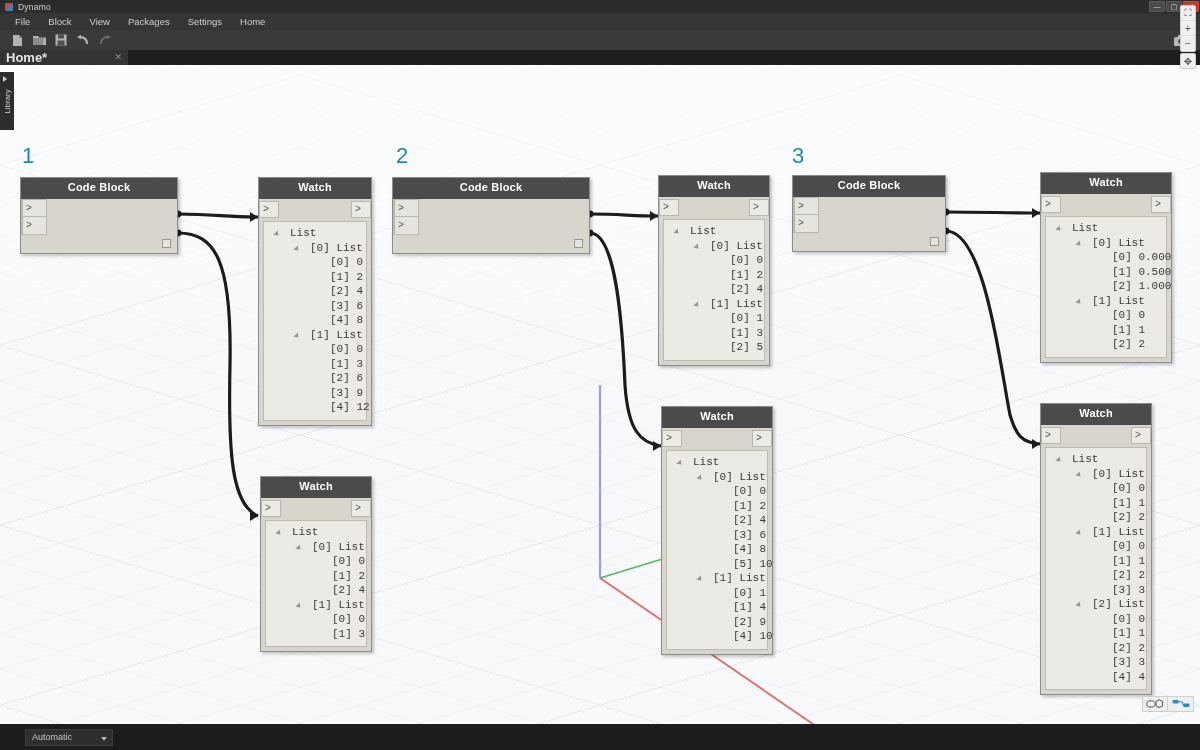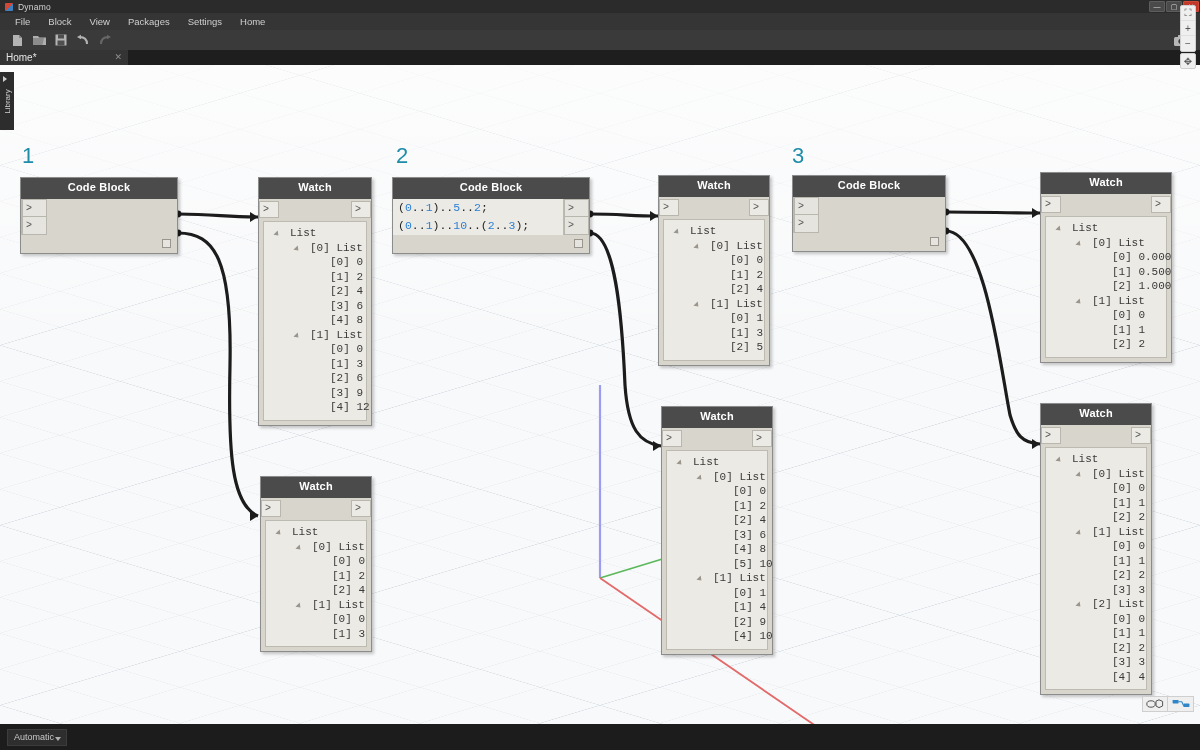--- a/index.html
+++ b/index.html
@@ -59,21 +59,21 @@
   
   .tabbar {
     position:absolute; left:0; top:50px; width:1200px; height:15px;
     background:#1e1e1e;
   }
   .tab {
     position:absolute; left:0; top:0; width:128px; height:15px;
     background:#343434; display:flex; align-items:center;
     padding-left:6px;
   }
-  .tab-label { color:#e3e3e3; font-size:10px; font-weight:normal; }
+  .tab-label { color:#e3e3e3; font-size:13px; font-weight:bold; }
   .tab-close { position:absolute; right:6px; top:2px; color:#8d8d8d; font-size:9px; }
 
   
   .canvas {
     position:absolute; left:0; top:65px; width:1200px; height:659px;
     background:#f7f7f7; overflow:hidden;
   }
   .grid-svg { position:absolute; left:0; top:0; }
 
   
@@ -182,21 +182,21 @@
   .wires { position:absolute; left:0; top:0; width:1200px; height:659px; z-index:8; }
   .wire { fill:none; stroke:#1c1c1c; stroke-width:3.2; }
   .wdot { fill:#1c1c1c; }
 
   
   .botbar {
     position:absolute; left:0; top:724px; width:1200px; height:26px;
     background:#1c1c1c; display:flex; align-items:center;
   }
   .runmode {
-    margin-left:7px; width:60px; height:17px; background:#2e2e2e;
+    margin-left:25px; width:88px; height:17px; background:#2e2e2e;
     border:1px solid #3c3c3c; display:flex; align-items:center;
     padding-left:6px; position:relative;
   }
   .runmode span { color:#c8c8c8; font-size:9px; }
   .runmode .caret {
     position:absolute; right:5px; top:7px; width:0;height:0;
     border-top:4px solid #b0b0b0;border-left:3px solid transparent;border-right:3px solid transparent;
   }
 
   
@@ -340,24 +340,20 @@
             <div class="port">&gt;</div>
           </div>
              </div>
              <div class="cb-foot">
                <div class="cb-chk"></div>
              </div>
       </div>
       <div class="node" style="left: 392px; top: 112px; width: 198px;">
         <div class="node-hdr">Code Block</div>
         <div class="node-ports">
-               <div class="cb-body">
-            <div class="cb-line">(<span class="n">0</span>..<span class="n">1</span>)..<span class="n">5</span>..<span class="n">2</span>;</div>
-            <div class="cb-line">(<span class="n">0</span>..<span class="n">1</span>)..<span class="n">10</span>..(<span class="n">2</span>..<span class="n">3</span>);</div>
-          </div>
                <div class="port-col">
             <div class="port">&gt;</div>
             <div class="port">&gt;</div>
           </div>
              </div>
              <div class="cb-foot">
                <div class="cb-chk"></div>
              </div>
       </div>
       <div class="node" style="left: 792px; top: 110px; width: 154px;">

